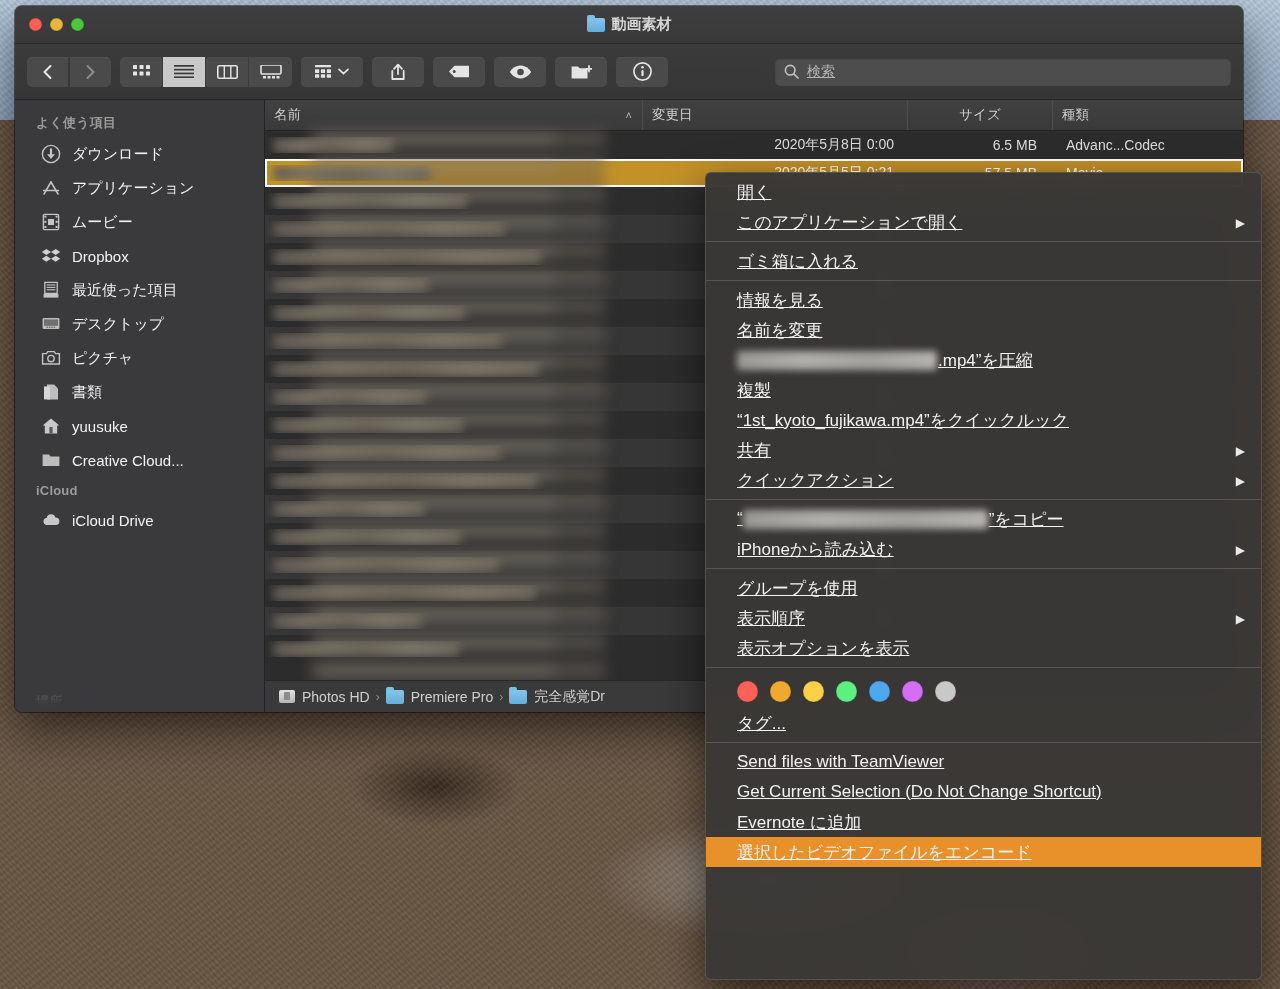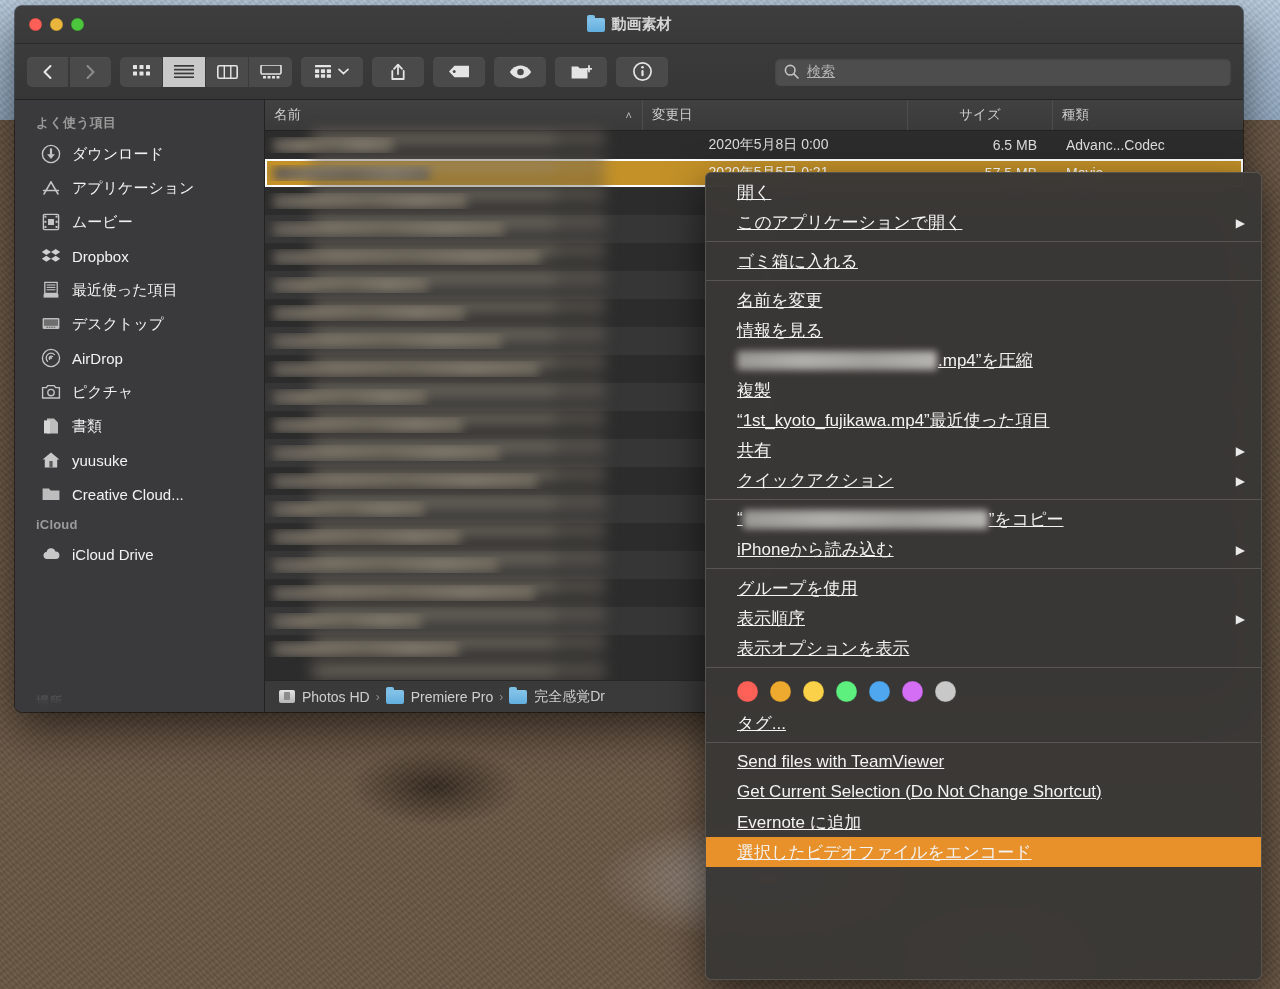--- a/index.html
+++ b/index.html
@@ -138,21 +138,21 @@
   .col.date{ width:265px; }
   .col.size{ width:145px; justify-content:center; }
   .col.kind{ width:183px; border-right:none; }
   .sortcaret{ position:absolute; right:10px; top:9px; color:#bdbdbd; font-size:11px; }
 
   .row{ height:28px; display:flex; align-items:center; font-size:14px; color:#dcdcdc; }
   .row.odd{ background:#2c2c2c; }
   .row.even{ background:#363636; }
   .row.sel{ background:#c39128; color:#fff; box-shadow:inset 0 0 0 2px #fff; }
   .c-name{ width:378px; padding-left:8px; overflow:hidden; }
-  .c-date{ width:265px; text-align:center; padding-right:14px; white-space:nowrap; overflow:hidden; }
+  .c-date{ width:265px; text-align:right; padding-right:14px; white-space:nowrap; overflow:hidden; }
   .c-size{ width:145px; text-align:right; padding-right:16px; }
   .c-kind{ width:183px; padding-left:13px; white-space:nowrap; overflow:hidden; }
   .blurname{
     display:inline-block; height:15px; border-radius:3px;
     background:linear-gradient(90deg,#5f5a54,#7e7668,#6a6356,#8a8274,#6d6659);
     filter:blur(5px); vertical-align:middle;
   }
   #blurcover{
     position:absolute; left:45px; top:31px; width:295px; height:637px;
     filter:blur(7px); pointer-events:none;
@@ -438,31 +438,20 @@
           <g fill="#6e6e6e">
               <rect x="5.4" y="12.6" width="1.6" height="1.3"></rect>
               <rect x="7.8" y="12.6" width="1.6" height="1.3"></rect>
               <rect x="10.2" y="12.6" width="1.6" height="1.3"></rect>
               <rect x="12.6" y="12.6" width="1.6" height="1.3"></rect>
             </g>
         </svg>
         <span class="lbl">デスクトップ</span>
       </div>
 
-      <div class="sb-item">
-        <svg class="sbic" viewBox="0 0 20 20">
-          <circle cx="10" cy="10" r="8.6" fill="none" stroke="#c4c4c4" stroke-width="1.3"></circle>
-          <g fill="none" stroke="#c4c4c4" stroke-width="1.3" stroke-linecap="round">
-            <path d="M6.6 13.4 A4.8 4.8 0 0 1 13.4 6.6"></path>
-            <path d="M8.6 11.4 A2 2 0 0 1 11.4 8.6"></path>
-          </g>
-          <circle cx="10" cy="10" r="1.1" fill="#c4c4c4"></circle>
-        </svg>
-        <span class="lbl">AirDrop</span>
-      </div>
 
       <div class="sb-item">
         <svg class="sbic" viewBox="0 0 20 20">
           <path d="M1.6 5.6 L5.4 5.6 L6.8 3.6 L13.2 3.6 L14.6 5.6 L18.4 5.6 L18.4 16 L1.6 16 Z" fill="none" stroke="#c4c4c4" stroke-width="1.4"></path>
           <circle cx="10" cy="10.6" r="3.2" fill="none" stroke="#c4c4c4" stroke-width="1.4"></circle>
         </svg>
         <span class="lbl">ピクチャ</span>
       </div>
 
       <div class="sb-item">
@@ -669,34 +658,34 @@
     </div>
     <div class="divider"></div>
     <div class="grp">
       <div class="mi">
         <span>ゴミ箱に入れる</span>
       </div>
     </div>
     <div class="divider"></div>
     <div class="grp">
       <div class="mi">
+        <span>情報を見る</span>
+      </div>
+      <div class="mi">
         <span>名前を変更</span>
-      </div>
-      <div class="mi">
-        <span>情報を見る</span>
       </div>
       <div class="mi">
         <span class="redact" style="width: 200px;"></span>
         <span>.mp4”を圧縮</span>
       </div>
       <div class="mi">
         <span>複製</span>
       </div>
       <div class="mi">
-        <span>“1st_kyoto_fujikawa.mp4”最近使った項目</span>
+        <span>“1st_kyoto_fujikawa.mp4”をクイックルック</span>
       </div>
       <div class="mi">
         <span>共有</span>
         <span class="arrow">▶</span>
       </div>
       <div class="mi">
         <span>クイックアクション</span>
         <span class="arrow">▶</span>
       </div>
     </div>

